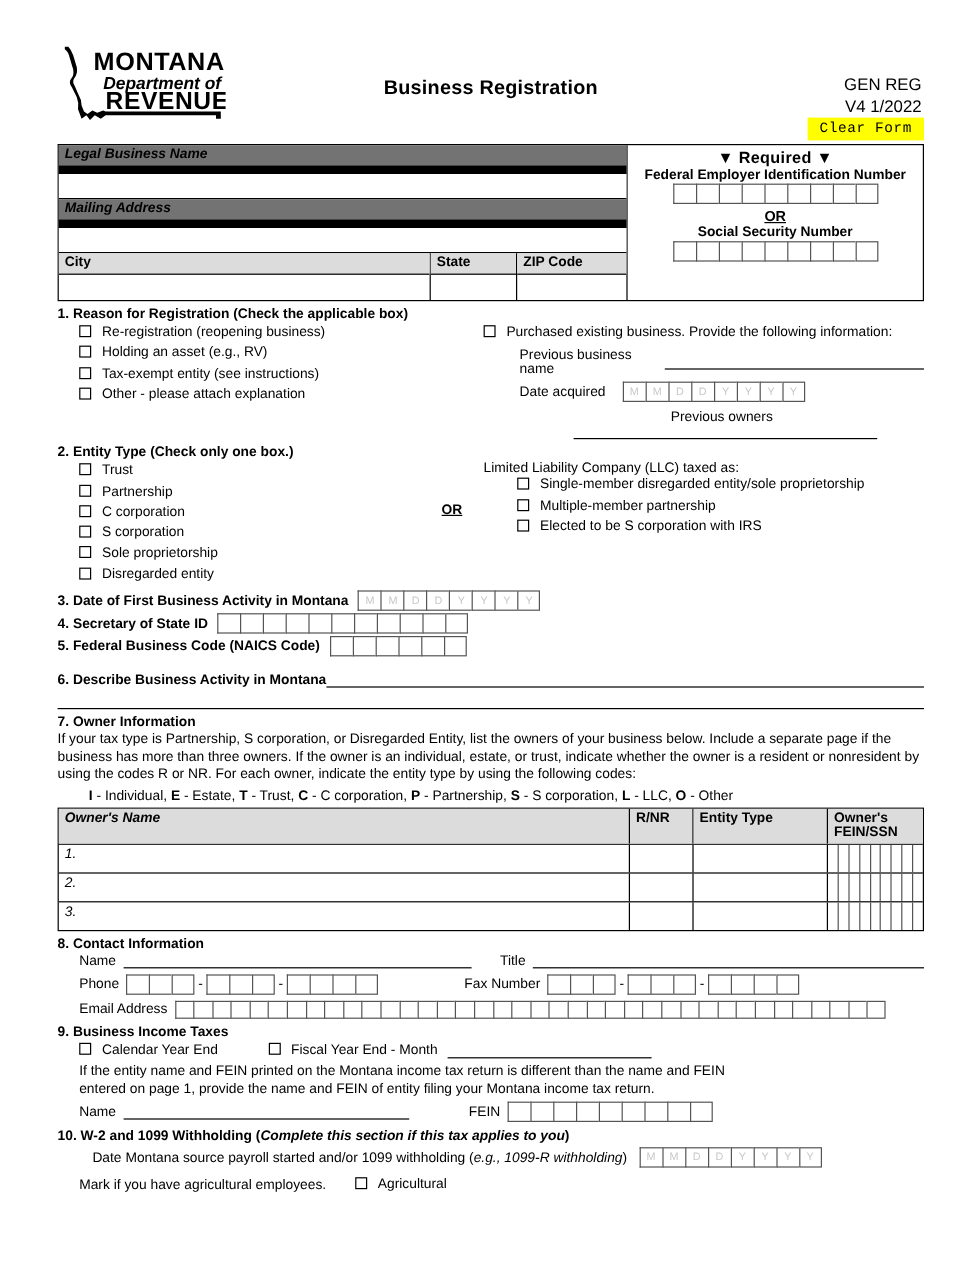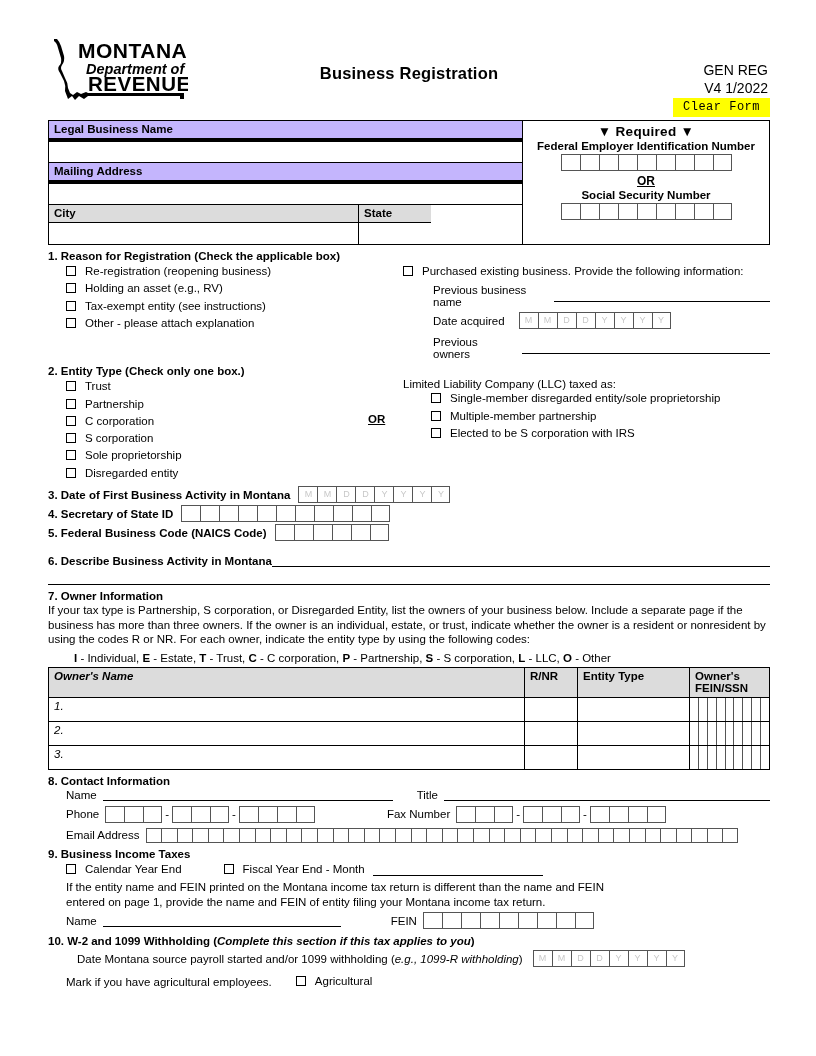--- a/index.html
+++ b/index.html
@@ -34,22 +34,22 @@
     font-size: 12px; padding: 2px 10px 3px 10px;
     letter-spacing: .5px; cursor: pointer;
   }
 
   
   .topblock { display: flex; border: 1.6px solid #000; margin-top: 4px; }
   .topleft { width: 474px; border-right: 1.6px solid #000; }
   .topright { flex: 1; text-align: center; padding: 3px 6px 6px 6px; }
 
   .lbl-row {
-    background: #c4b5fd; border-bottom: 4px solid #000000;
-    font-size: 11.5px; font-weight: bold; padding: 2px 5px 3px 5px;
+    background: #737373; border-bottom: 7px solid #000000;
+    font-size: 11.5px; font-weight: bold; padding: 2px 5px 3px 5px; font-style: italic;
   }
   .in-row { height: 21px; border-bottom: 1.6px solid #000; background: #fff; }
   .citywrap { display: flex; }
   .citywrap > div { border-right: 1px solid #000; }
   .citywrap > div:last-child { border-right: none; }
   .c-city { width: 310px; }
   .c-state { width: 72px; }
   .c-zip { flex: 1; }
   .cell-lbl {
     background: #dcdcdc; border-bottom: 1px solid #000;
@@ -154,20 +154,24 @@
       <div class="in-row"></div>
       <div class="citywrap">
         <div class="c-city">
           <div class="cell-lbl">City</div>
           <div class="cell-in"></div>
         </div>
         <div class="c-state">
           <div class="cell-lbl">State</div>
           <div class="cell-in"></div>
         </div>
+        <div class="c-zip">
+          <div class="cell-lbl">ZIP Code</div>
+          <div class="cell-in"></div>
+        </div>
       </div>
     </div>
 
     <div class="topright">
       <div class="required-ttl">▼ Required ▼</div>
       <div class="id-ttl">Federal Employer Identification Number</div>
       <div class="boxes idboxes">
           <i class="bx"></i>
           <i class="bx"></i>
           <i class="bx"></i>
@@ -227,21 +231,21 @@
             <i class="bx">M</i>
             <i class="bx">M</i>
             <i class="bx">D</i>
             <i class="bx">D</i>
             <i class="bx">Y</i>
             <i class="bx">Y</i>
             <i class="bx">Y</i>
             <i class="bx">Y</i>
           </span>
       </div>
-      <div class="rowline" style="margin-left:30px; margin-top:7px;">
+      <div class="rowline" style="margin-left:30px; margin-top:7px;flex-direction:column;">
         <span>Previous owners</span>
         <span class="uline" style="width:253px; margin-left:5px;"></span>
       </div>
     </div>
   </div>
 
   <div class="sec-h">2. Entity Type (Check only one box.)</div>
   <div class="twocol">
     <div class="col-l" style="position:relative;">
       <div class="indent">

